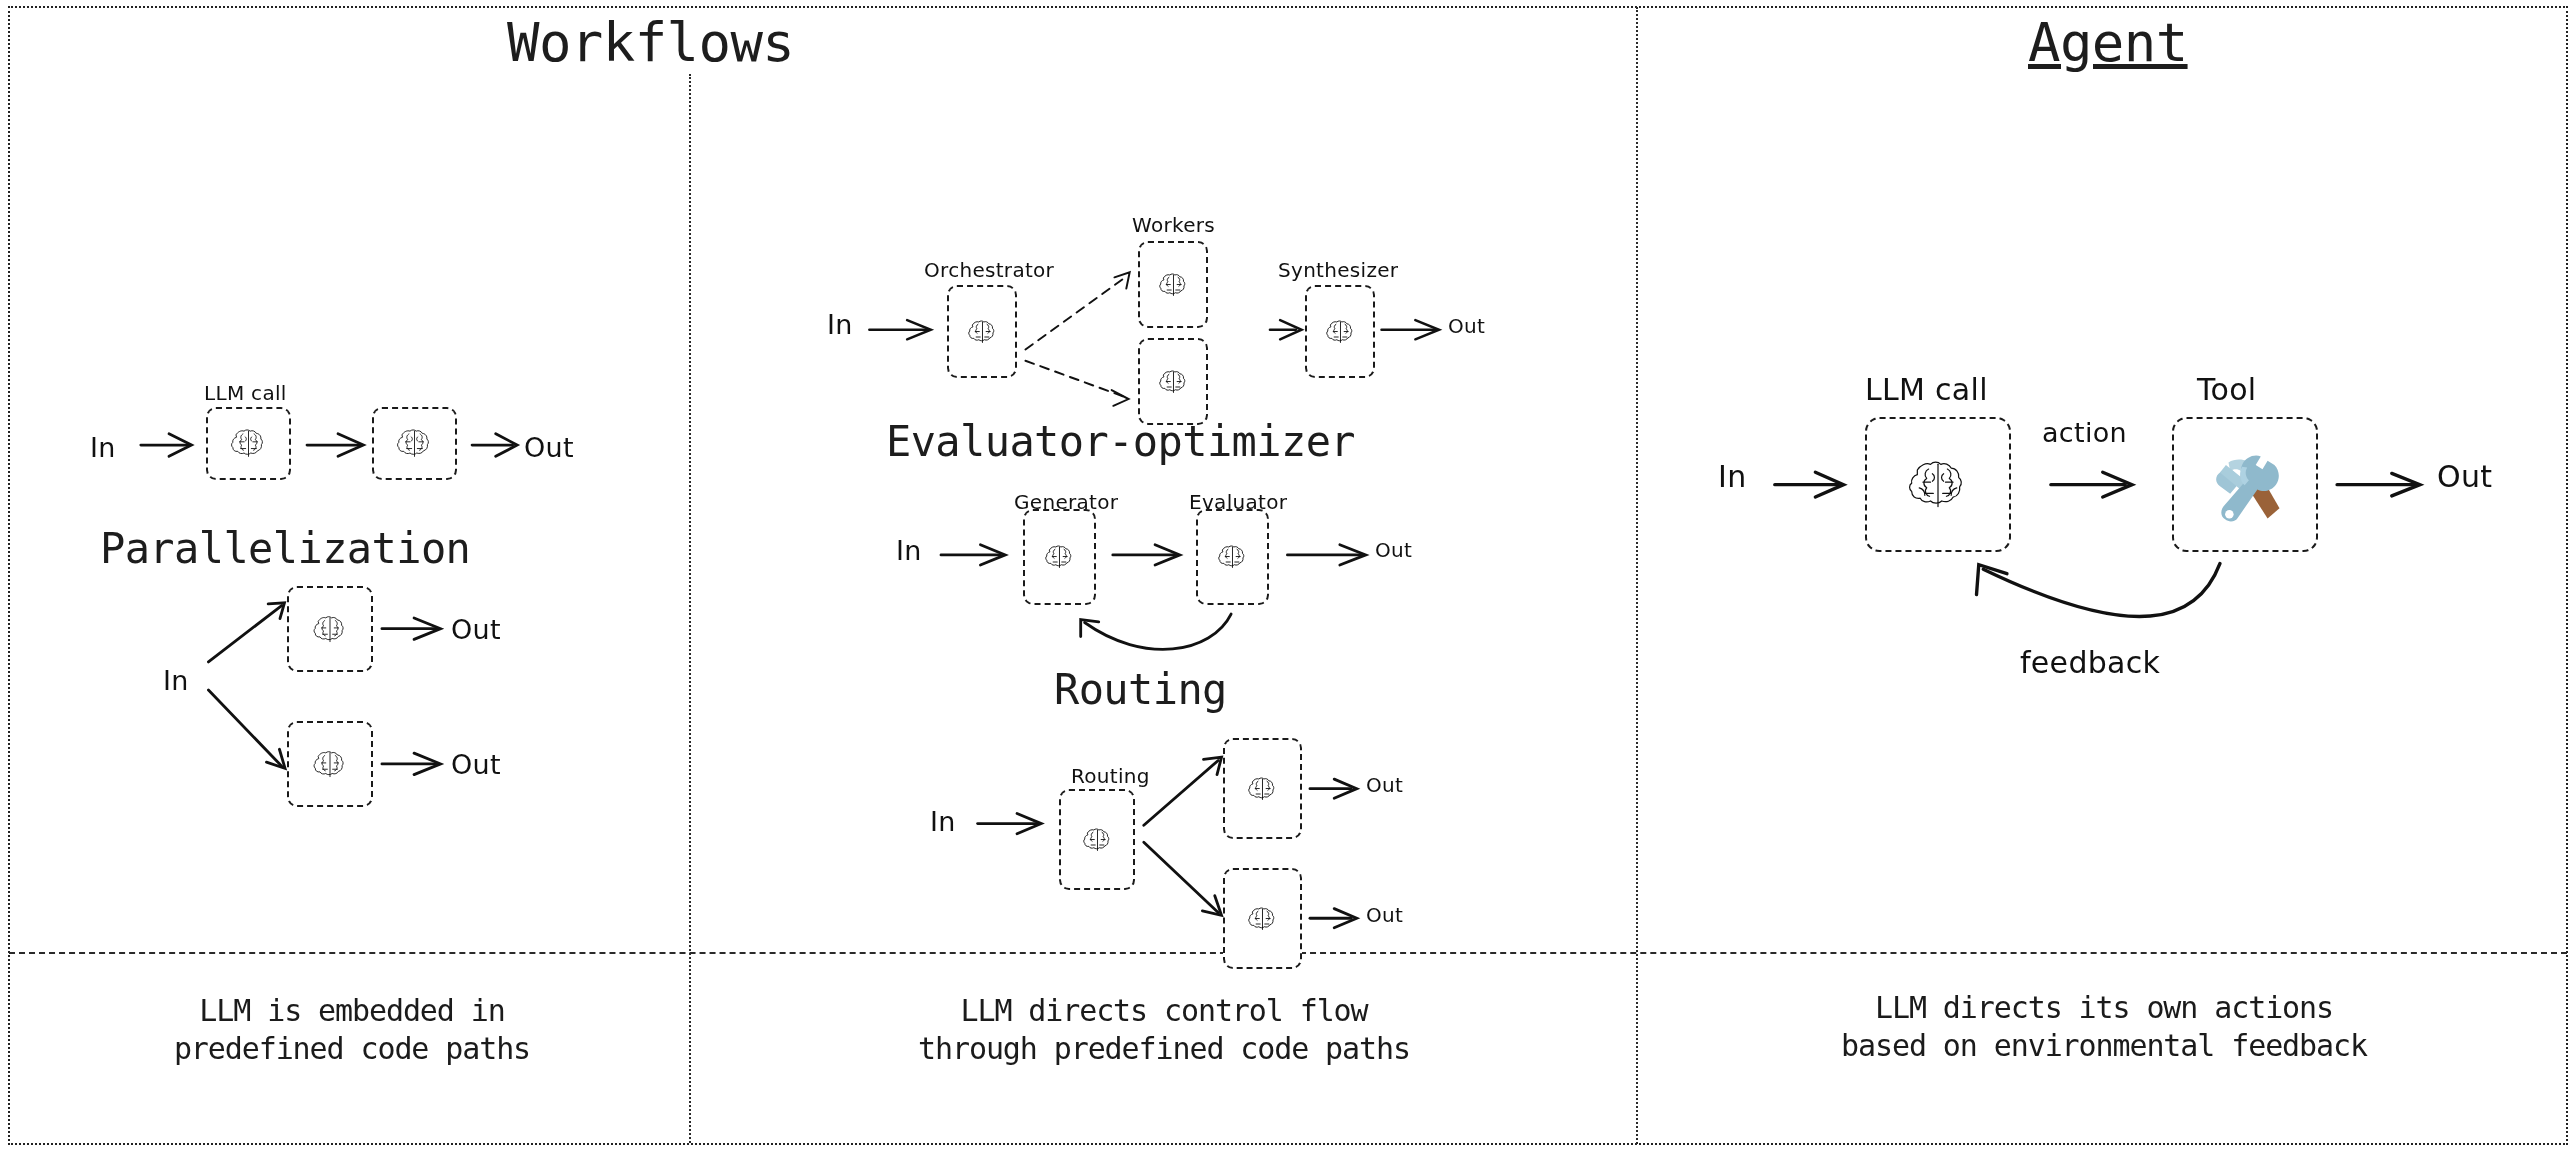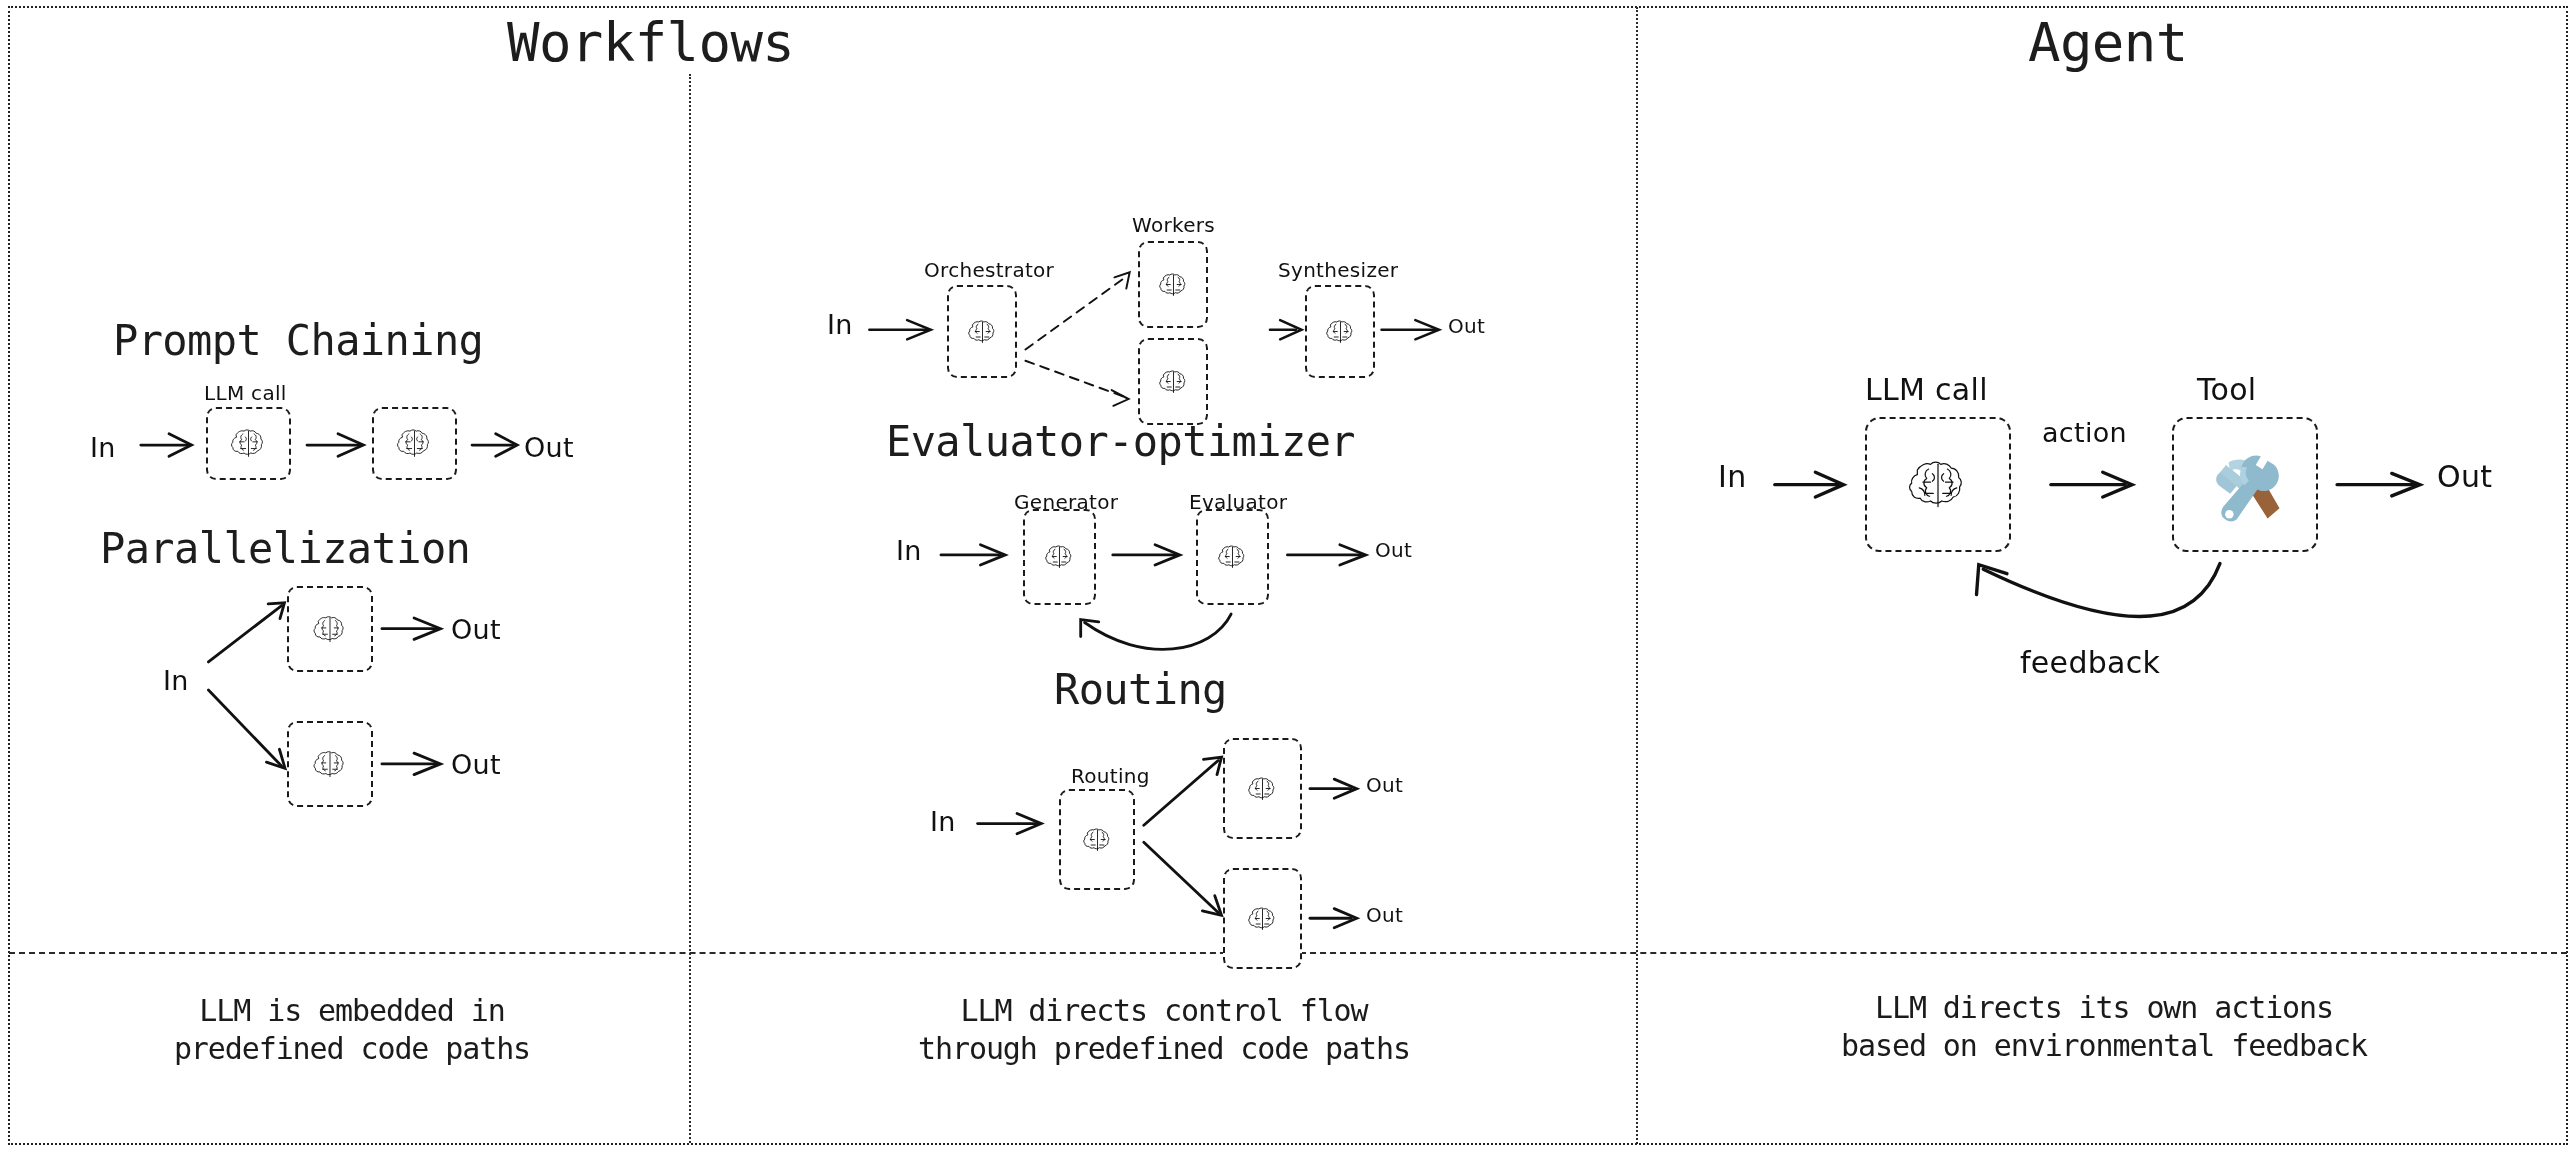--- a/index.html
+++ b/index.html
@@ -46,23 +46,22 @@
 
   <div class="frame"></div>
 
   <div class="vdiv" style="left:689px;top:74px;height:1069px;"></div>
 
   <div class="vdiv" style="left:1636px;top:6.8px;height:1137px;"></div>
 
   <div class="hdiv" style="left:9px;top:952px;width:2558px;"></div>
 
   <div class="colTitle bigTitle" style="left:507px;top:11.3px;">Workflows</div>
-  <div class="colTitle bigTitle" style="left:2028px;top:11.3px;">Agent</div>
-
-  <div class="secTitle" style="left:113px;top:316px;">Prompt Chaining</div>
+  <div class="colTitle bigTitle" style="left:2028px;top:11.3px;text-decoration:underline;">Agent</div>
+
 
   <div class="hand md" style="left:204px;top:381px;">LLM call</div>
 
   <div class="hand lg" style="left:90px;top:432px;">In</div>
 
   <div class="node" style="left:206px;top:407px;width:85px;height:73px;">
     <svg width="41" height="37" viewBox="0 0 72 66">
       <g fill="none" stroke="#111" stroke-width="1.6" stroke-linecap="round" stroke-linejoin="round">
         <path d="M14 22c-4 1-7 5-6 9 -3 2-3 7 0 9 0 5 4 8 9 7 2 4 7 5 11 3 3 3 9 3 12 0 5 2 10 0 12-4 5-1 8-6 7-11 3-3 2-8-1-10 1-5-3-10-8-10 -2-4-7-6-11-4 -3-3-8-3-11 0 -5-2-11 1-14 6z"></path>
         <path d="M36 11v45"></path>

